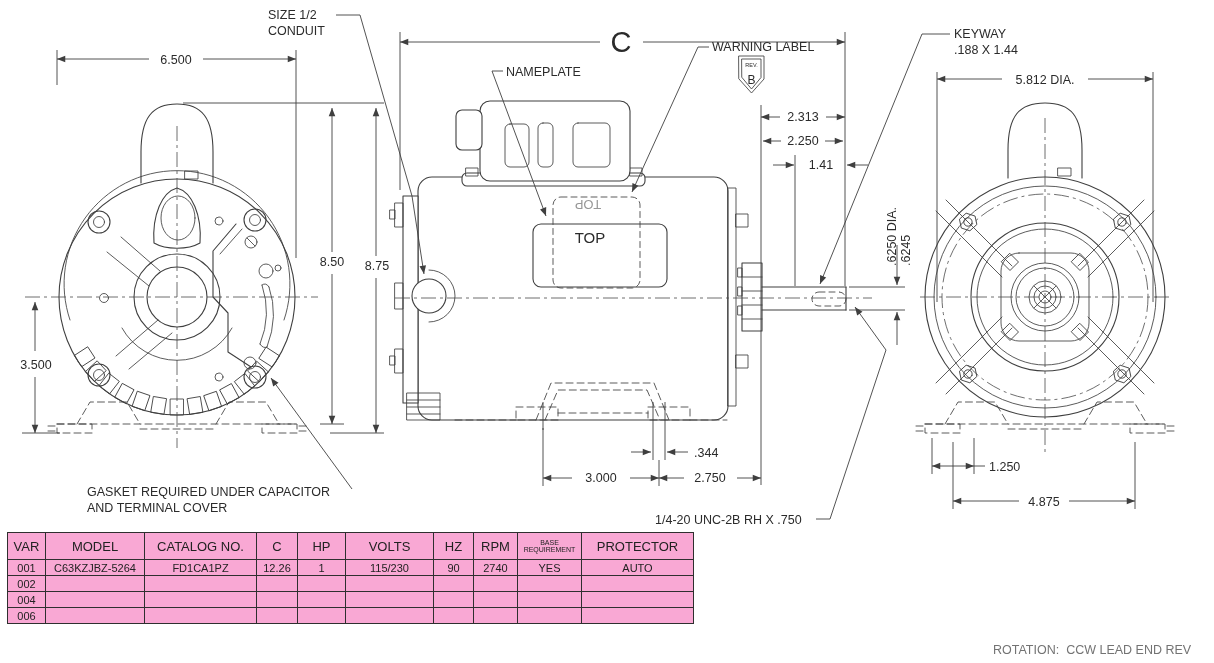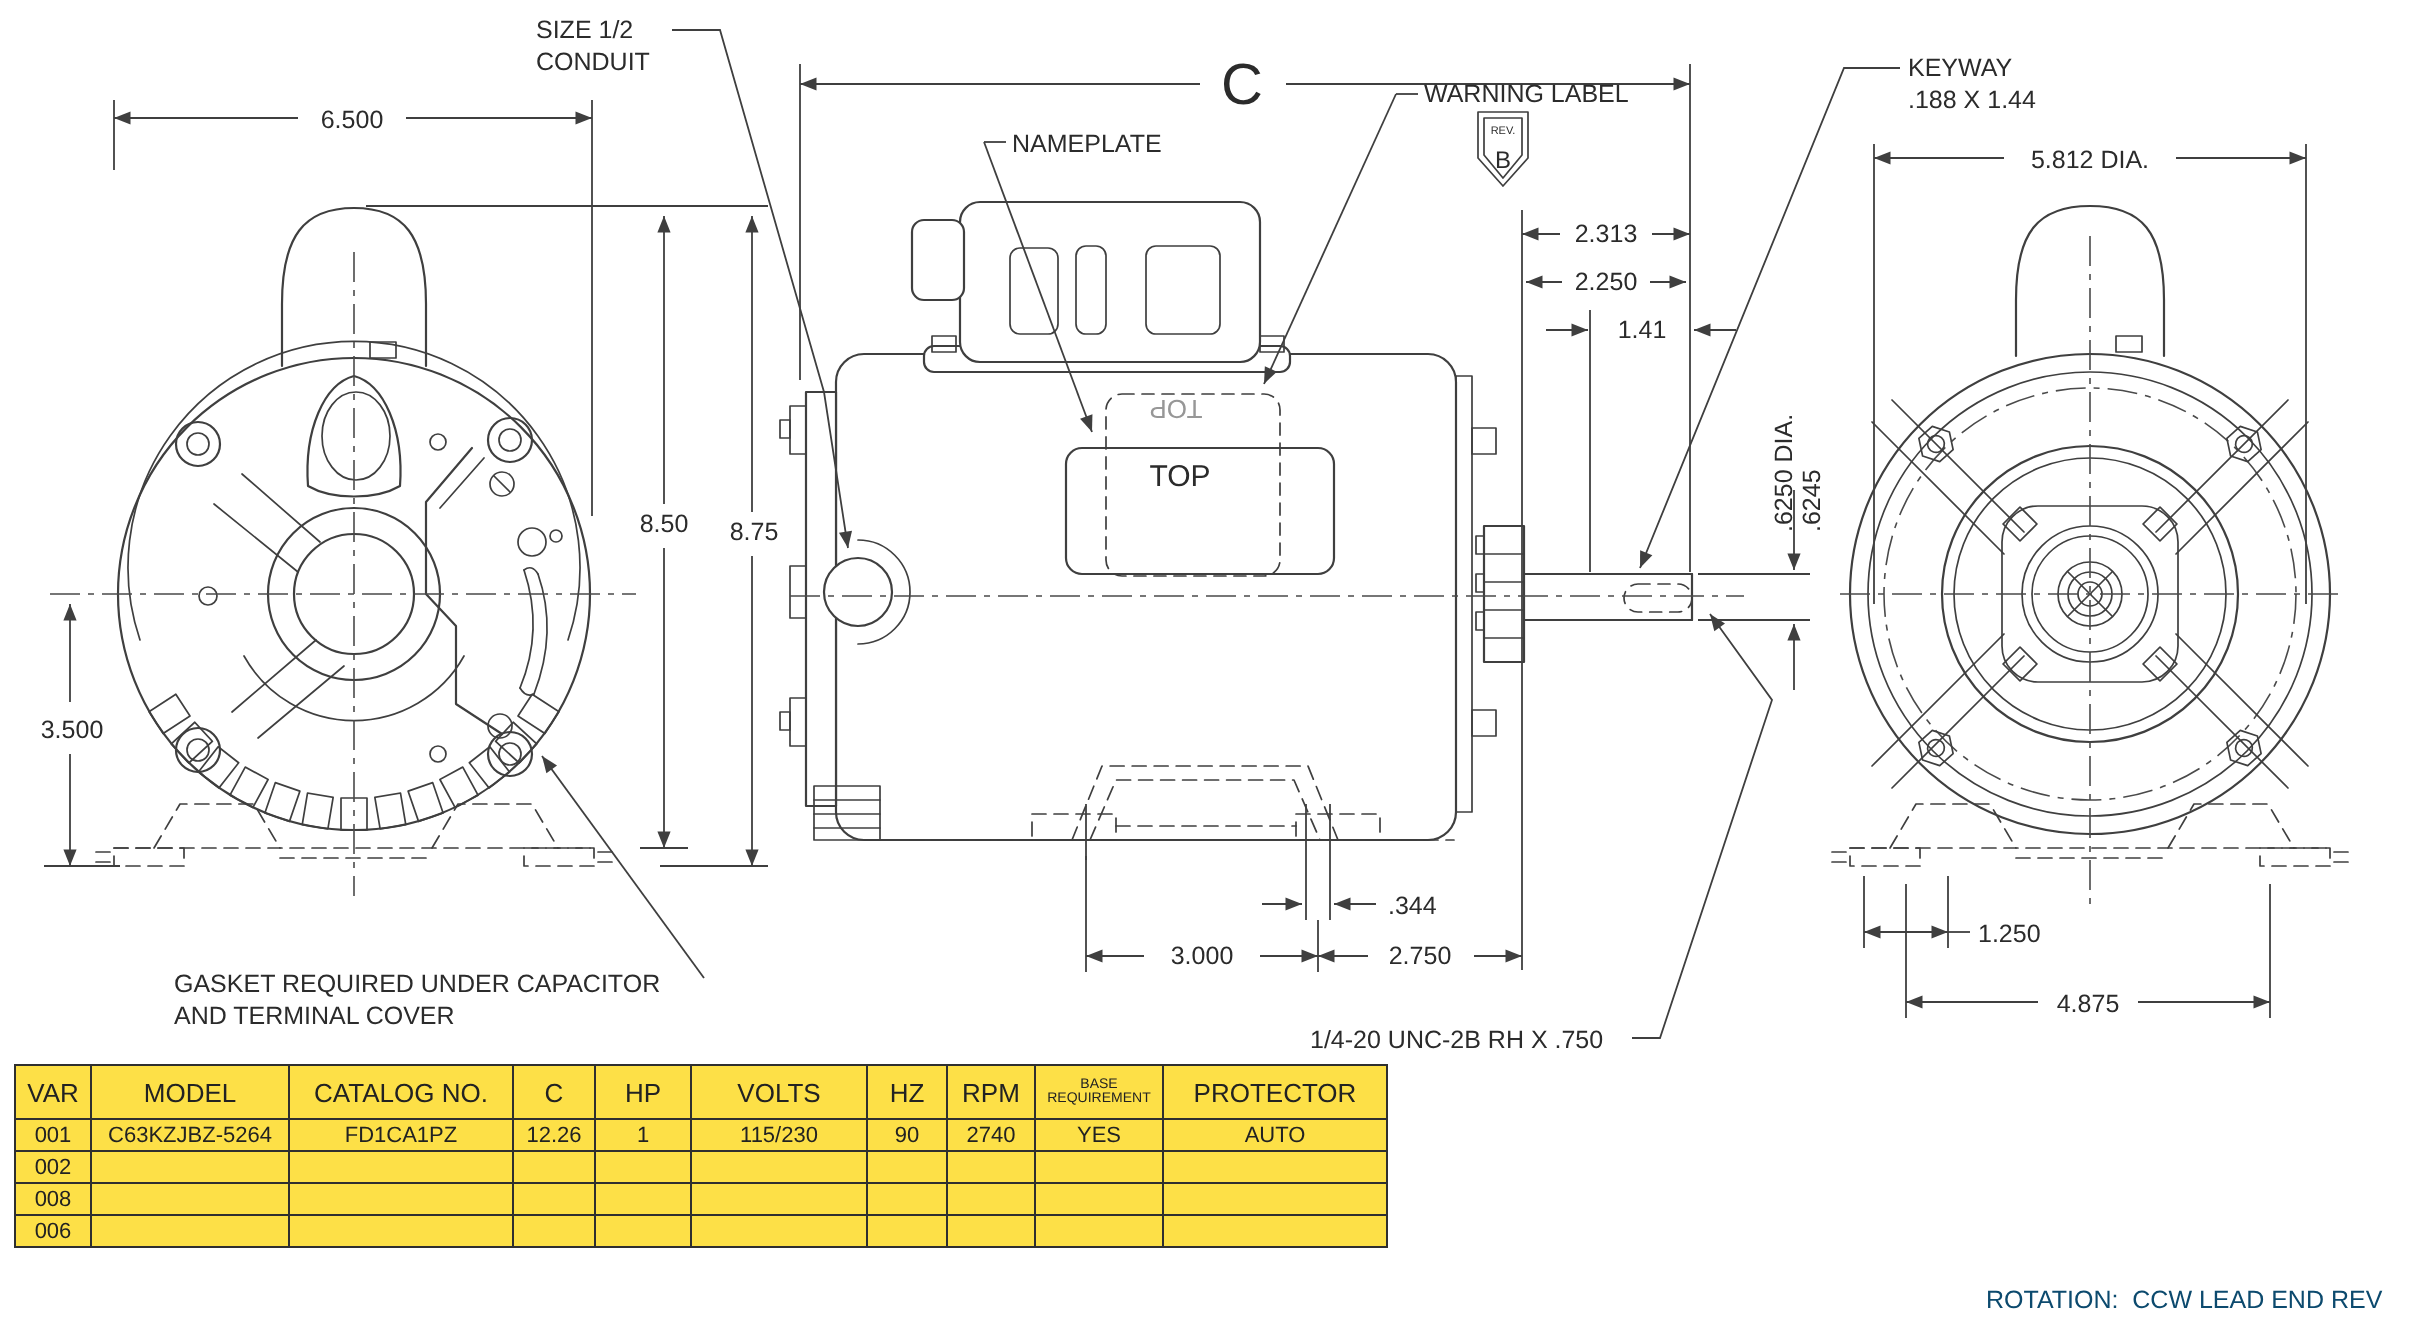--- a/index.html
+++ b/index.html
@@ -14,27 +14,27 @@
   .revb{font-size:12px;}
   .hid{fill:#979797;}
   .ln{stroke:#3f3f3f;stroke-width:1.1;fill:none;stroke-linecap:round;stroke-linejoin:round;}
   .lnw{stroke:#3f3f3f;stroke-width:1.1;fill:#fff;stroke-linejoin:round;}
   .thin{stroke-width:0.85;}
   .dash{stroke-dasharray:6 4;}
   .fdash{stroke-dasharray:7 4;}
   .cl{stroke:#4a4a4a;stroke-width:0.8;fill:none;stroke-dasharray:15 4 3 4;}
   .dim{stroke:#3f3f3f;stroke-width:0.9;fill:none;}
   .spec-table{position:absolute;left:7px;top:532px;border-collapse:collapse;table-layout:fixed;
-              background:#fde047;}
+              background:#f9a8d4;}
   .spec-table th,.spec-table td{border:1.4px solid #2f2f2f;text-align:center;vertical-align:middle;
               padding:0;overflow:hidden;white-space:nowrap;color:#222;}
   .spec-table th{font-weight:normal;font-size:13px;height:26px;}
   .spec-table th.small{font-size:7px;white-space:normal;line-height:1.05;}
   .spec-table td{font-size:11px;height:15px;}
-  .rot-note{position:absolute;left:993px;top:643px;width:215px;font-size:12.5px;color:#0c4a6e;
+  .rot-note{position:absolute;left:993px;top:643px;width:215px;font-size:12.5px;color:#737373;
             white-space:pre;}
 </style>
 </head>
 <body>
 
 <div class="stage">
 <svg width="1214" height="663" viewBox="0 0 1214 663">
   <defs>
     <marker id="ar" viewBox="0 0 12 12" refX="11" refY="6" markerWidth="11" markerHeight="11" orient="auto-start-reverse">
       <path d="M1,2 L11,6 L1,10 Z" fill="#3f3f3f"></path>
@@ -444,21 +444,21 @@
           <td></td>
       <td></td>
           <td></td>
       <td></td>
           <td></td>
       <td></td>
           <td></td>
       <td></td>
     </tr>
     <tr>
-      <td>008</td>
+      <td>004</td>
       <td></td>
           <td></td>
       <td></td>
           <td></td>
       <td></td>
           <td></td>
       <td></td>
           <td></td>
       <td></td>
     </tr>

